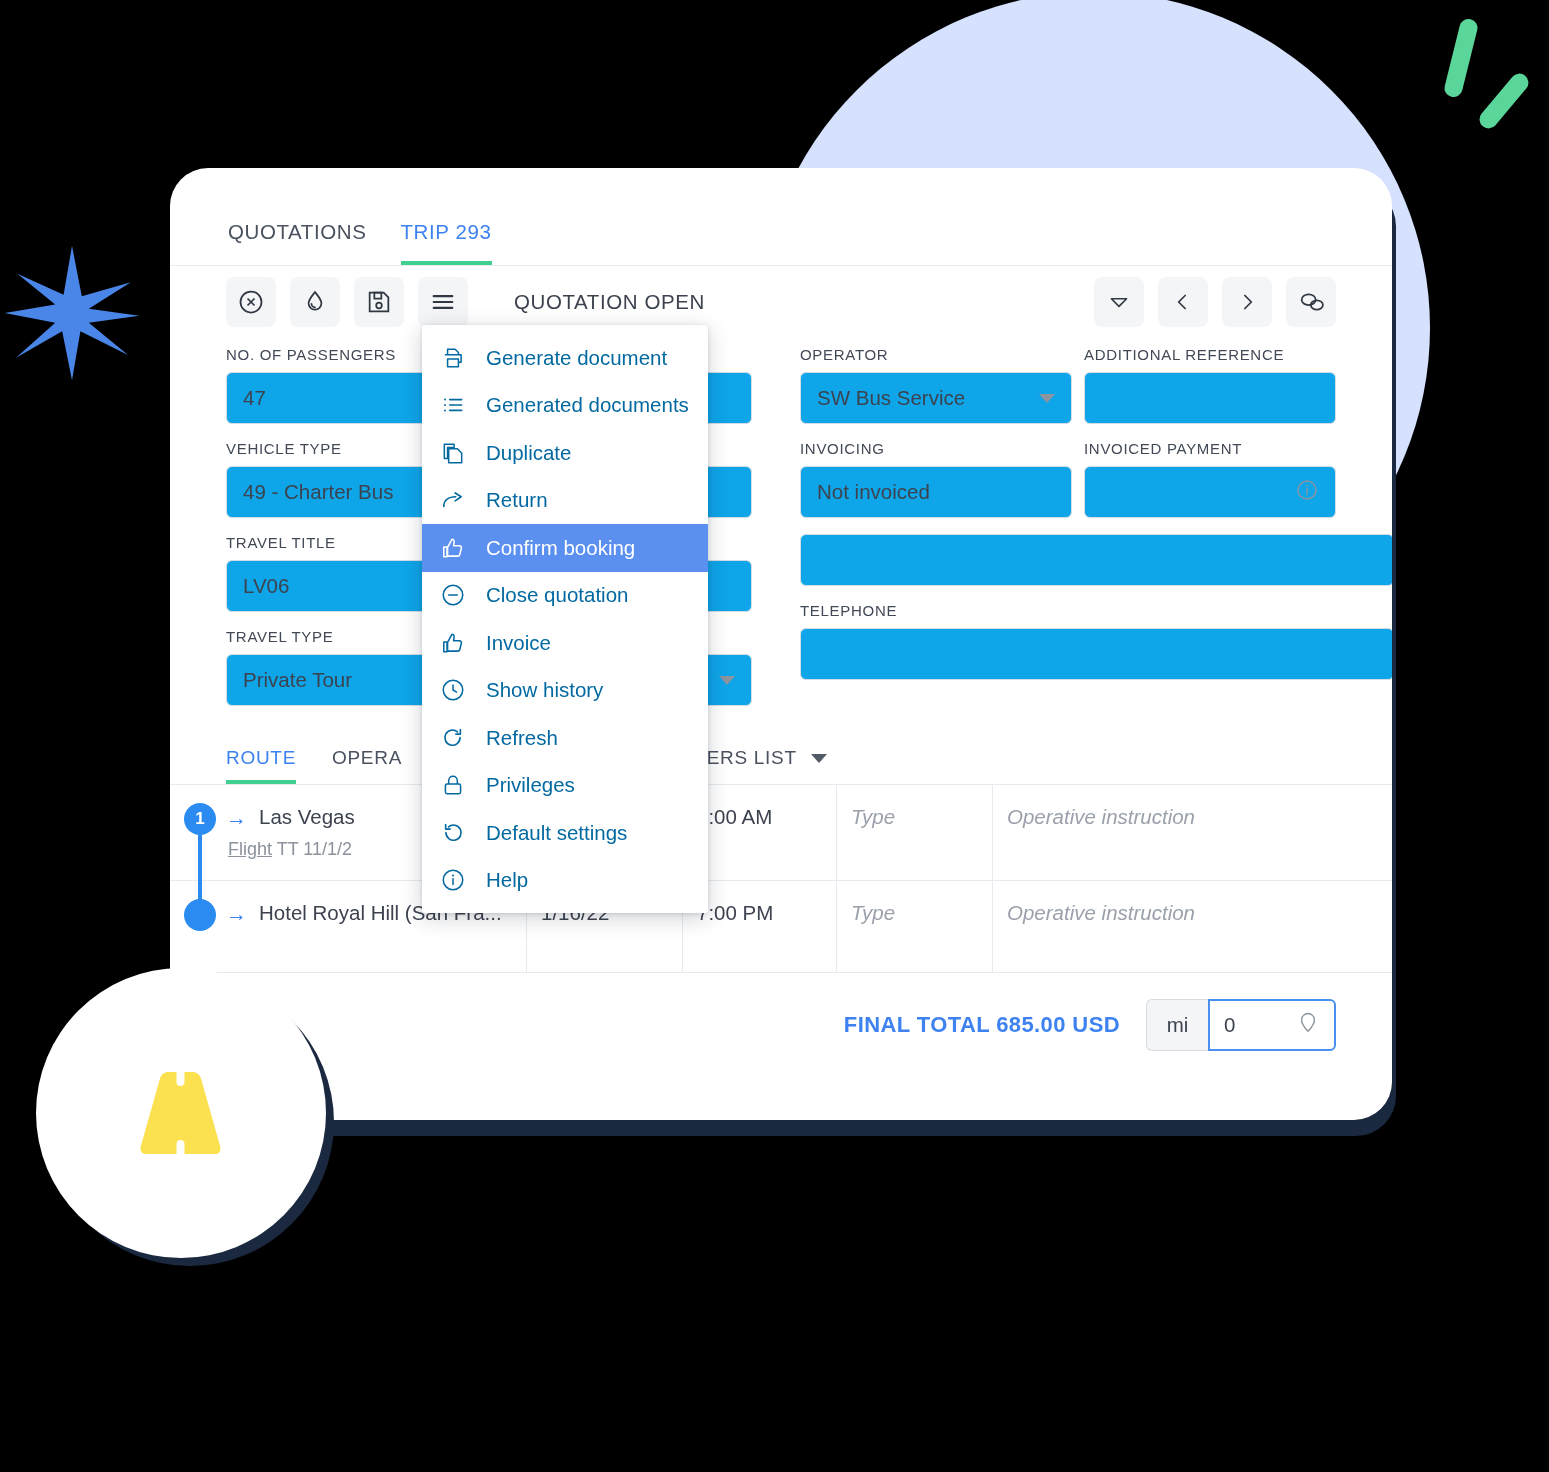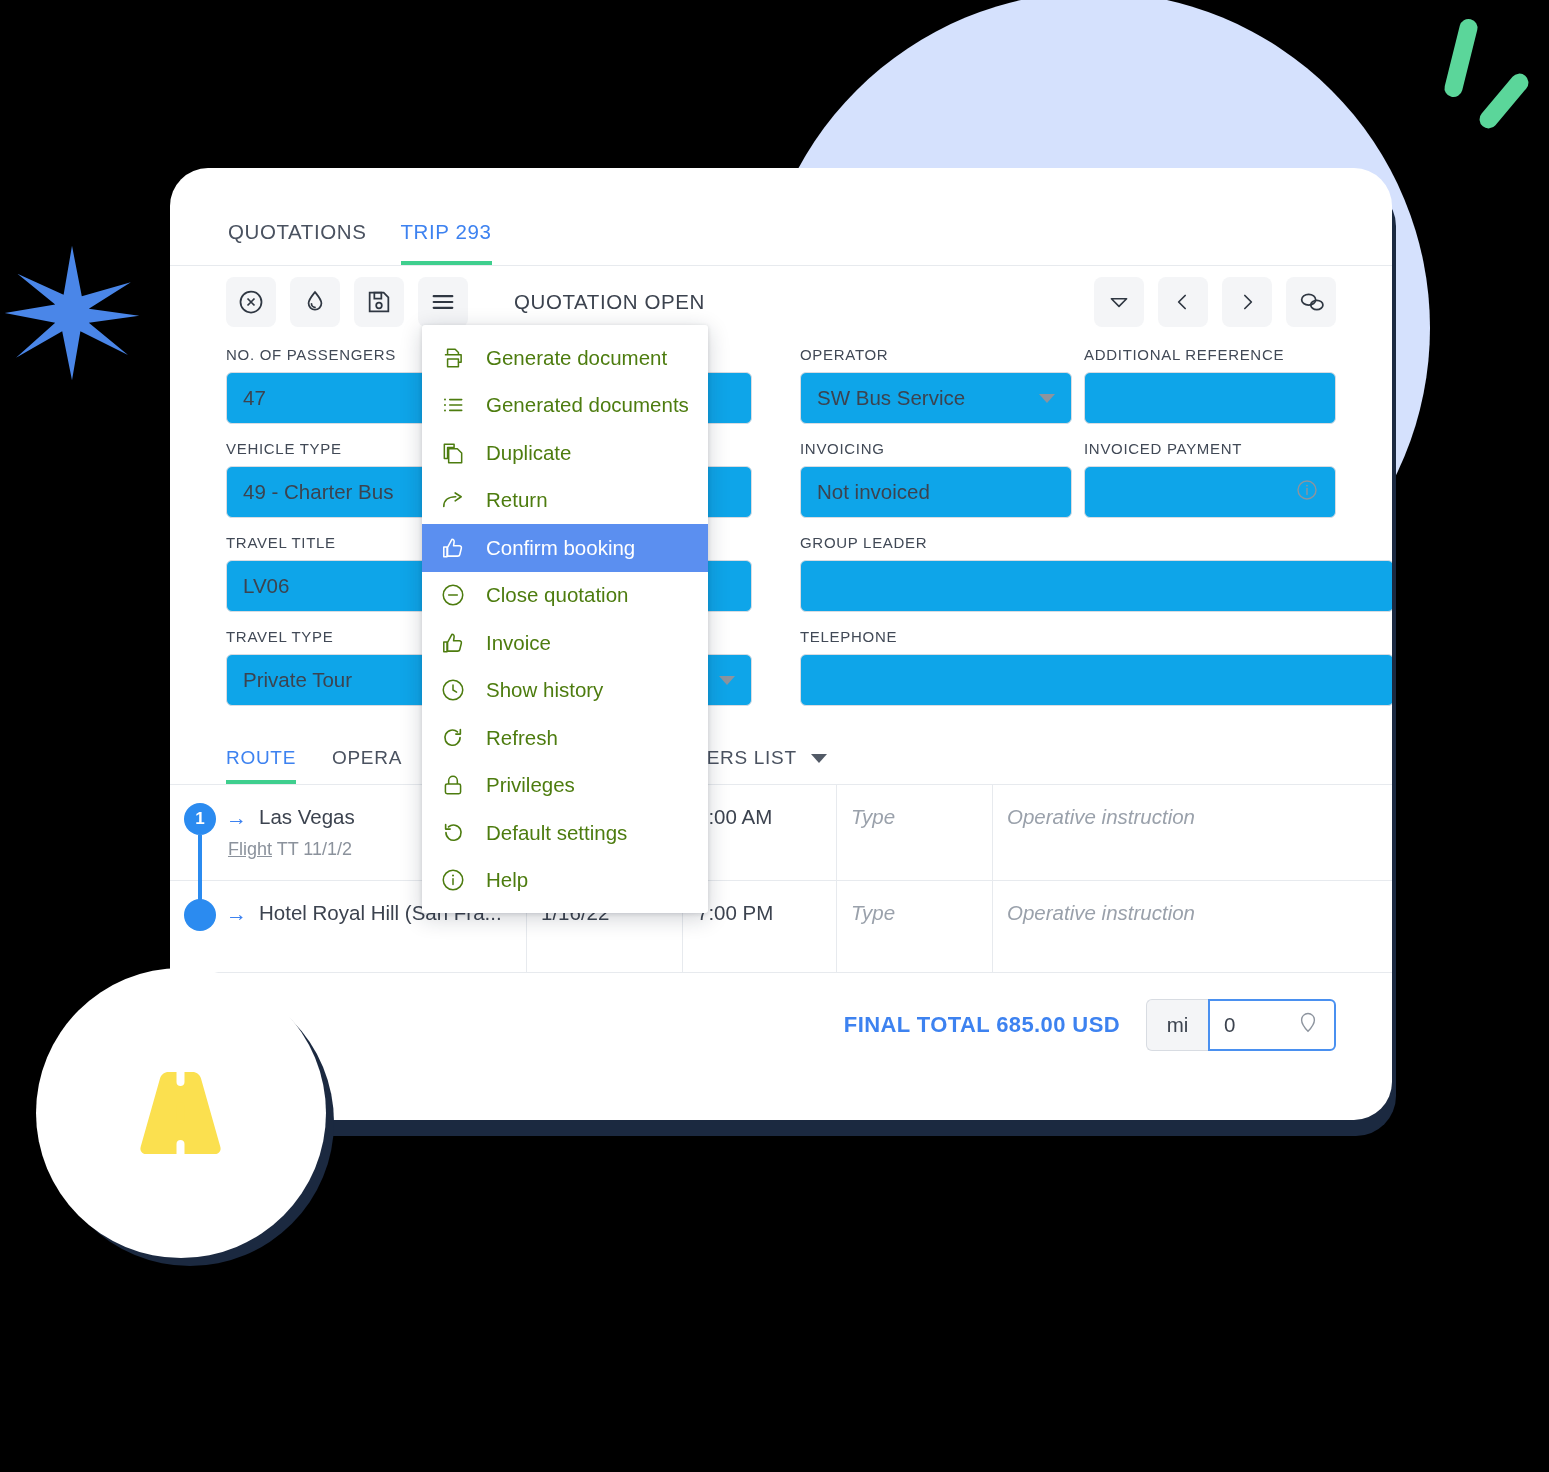--- a/index.html
+++ b/index.html
@@ -275,21 +275,21 @@
     border-radius: 3px;
     box-shadow: 0 5px 22px rgba(20,30,50,.20), 0 1px 4px rgba(20,30,50,.14);
     padding: 9px 0;
     z-index: 50;
   }
   .mi {
     display: flex; align-items: center;
     height: 47.5px;
     padding: 0 16px 0 18px;
     font-size: 20.5px;
-    color: #4d7c0f;
+    color: #0369a1;
     cursor: pointer;
     white-space: nowrap;
   }
   .mi .mic {
     width: 30px; height: 26px;
     margin-right: 16px;
     display: flex; align-items: center; justify-content: flex-start;
     flex: 0 0 auto;
   }
   .mi.sel { background: #5b8ff0; color: #ffffff; }
@@ -443,21 +443,20 @@
           <span class="caret"></span>
         </div>
       </div>
       <div class="field">
         <div class="flabel">INVOICING</div>
         <div class="fbox">
             <span>Not invoiced</span>
           </div>
       </div>
       <div class="field">
-        <div class="flabel wide">GROUP LEADER</div>
         <div class="fbox wide">
             <span></span>
           </div>
       </div>
       <div class="field">
         <div class="flabel wide">TELEPHONE</div>
         <div class="fbox wide">
             <span></span>
           </div>
       </div>

